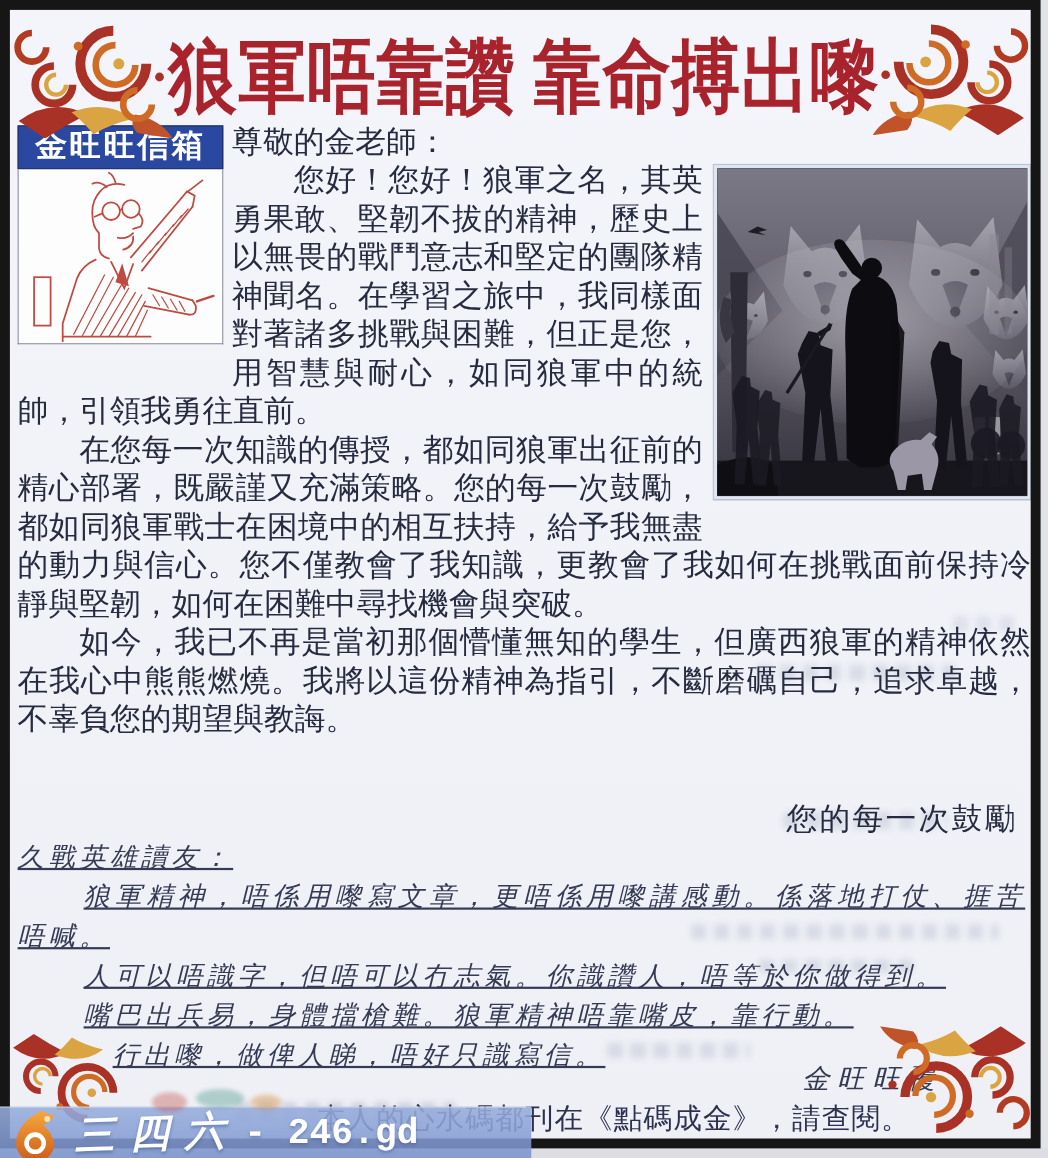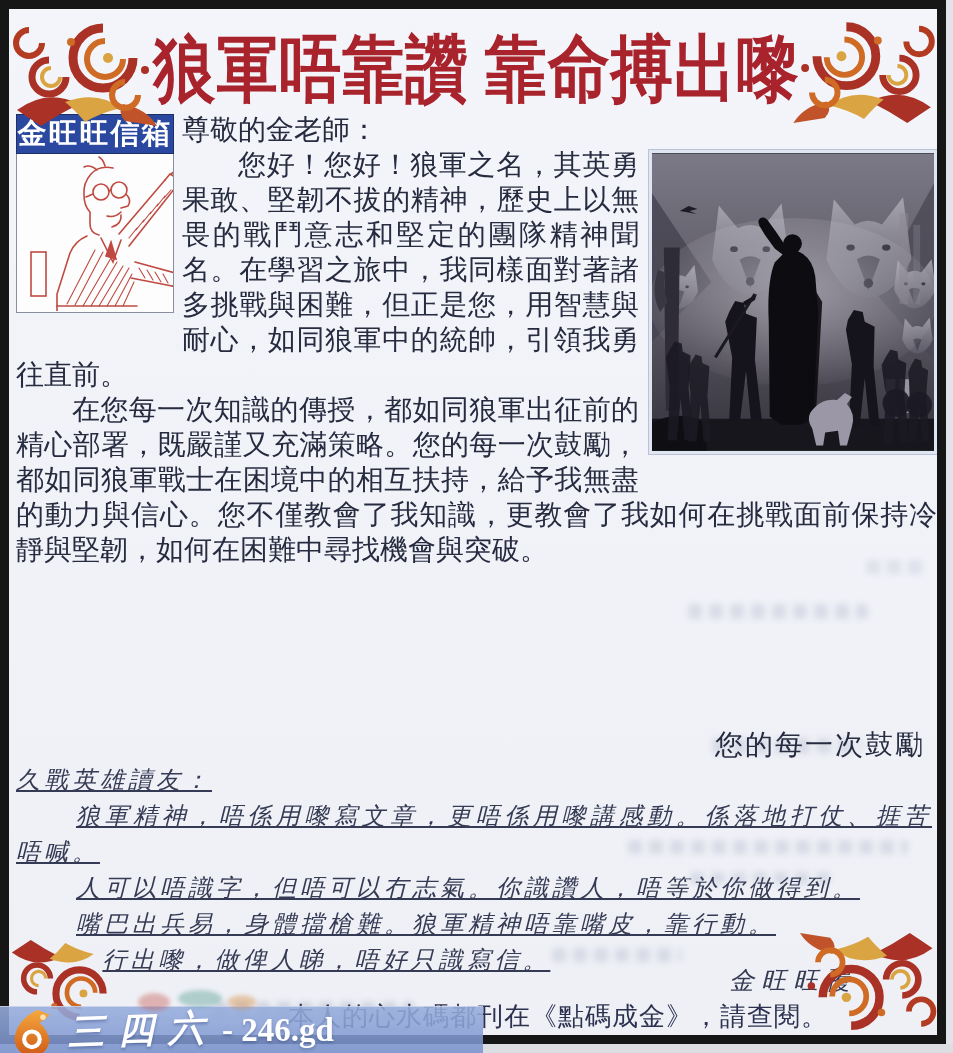--- a/index.html
+++ b/index.html
@@ -32,21 +32,21 @@
   }
 
   .letter{
     position:absolute;left:16px;top:112px;width:921px;z-index:3;
     font-size:28px;line-height:35px;color:#262b40;text-align:justify;
   }
   .letter p{margin:0;}
   .letter .para{text-indent:2em;}
 
   .mailbox{
-    float:left;width:158px;height:201px;margin:2px 8px 10px 0;
+    float:left;width:187px;height:201px;margin:2px 8px 10px 0;
     box-sizing:border-box;
   }
   .mailbox-header{
     height:40px;background:#2a489f;border:1px solid #1c2f66;box-sizing:border-box;
     color:#ffffff;font-weight:bold;font-size:29px;line-height:37px;text-align:center;
     letter-spacing:2px;
   }
   .mailbox-cartoon{
     height:159px;background:#fdfdfd;border:1px solid #8a8f9e;border-top:none;
     box-sizing:border-box;overflow:hidden;
@@ -108,21 +108,21 @@
     display:flex;align-items:center;
   }
   .wm-logo{margin-left:8px;flex:0 0 auto;}
   .wm-brand{
     font-family:"Liberation Serif","DejaVu Serif",serif;
     font-style:italic;font-weight:bold;font-size:36px;color:#ffffff;
     letter-spacing:14px;margin-left:14px;transform:rotate(-2deg);
     text-shadow:0 2px 3px rgba(50,70,130,0.45);white-space:nowrap;
   }
   .wm-domain{
-    font-family:Liberation Serif, serif;
+    font-family:Liberation Mono, monospace;
     font-weight:bold;font-size:33px;color:#ffffff;margin-left:4px;
     text-shadow:0 2px 3px rgba(50,70,130,0.4);white-space:nowrap;
   }
 </style>
 </head>
 <body>
 
 <div class="page">
 
   <svg class="ornament orn-tl" viewBox="0 0 150 112">
@@ -318,20 +318,21 @@
           <path d="M262 214 l4 -7 l6 2 l1 7 l6 3 l-2 28 l4 44 l-8 0 l-3 -36 l-3 36 l-8 0 l2 -46 l-2 -24 z" opacity="0.85"></path>
           <circle cx="247" cy="252" r="14" opacity="0.9"></circle>
           <circle cx="270" cy="254" r="13" opacity="0.85"></circle>
         </g>
       </svg>
     </div>
 
     <p class="salutation">尊敬的金老師：</p>
     <p class="para">您好！您好！狼軍之名，其英勇果敢、堅韌不拔的精神，歷史上以無畏的戰鬥意志和堅定的團隊精神聞名。在學習之旅中，我同樣面對著諸多挑戰與困難，但正是您，用智慧與耐心，如同狼軍中的統帥，引領我勇往直前。</p>
     <p class="para">在您每一次知識的傳授，都如同狼軍出征前的精心部署，既嚴謹又充滿策略。您的每一次鼓勵，都如同狼軍戰士在困境中的相互扶持，給予我無盡的動力與信心。您不僅教會了我知識，更教會了我如何在挑戰面前保持冷靜與堅韌，如何在困難中尋找機會與突破。</p>
+    <p class="para">如今，我已不再是當初那個懵懂無知的學生，但廣西狼軍的精神依然在我心中熊熊燃燒。我將以這份精神為指引，不斷磨礪自己，追求卓越，不辜負您的期望與教誨。</p>
   </div>
 
   <p class="letter-signoff">您的每一次鼓勵</p>
 
   <div class="reply">
     <p>久戰英雄讀友：</p>
     <p class="r-para">狼軍精神，唔係用嚟寫文章，更唔係用嚟講感動。係落地打仗、捱苦唔喊。</p>
     <p class="r-para">人可以唔識字，但唔可以冇志氣。你識讚人，唔等於你做得到。</p>
     <p class="r-para">嘴巴出兵易，身體擋槍難。狼軍精神唔靠嘴皮，靠行動。</p>
     <p class="r-para r-last">行出嚟，做俾人睇，唔好只識寫信。</p>

